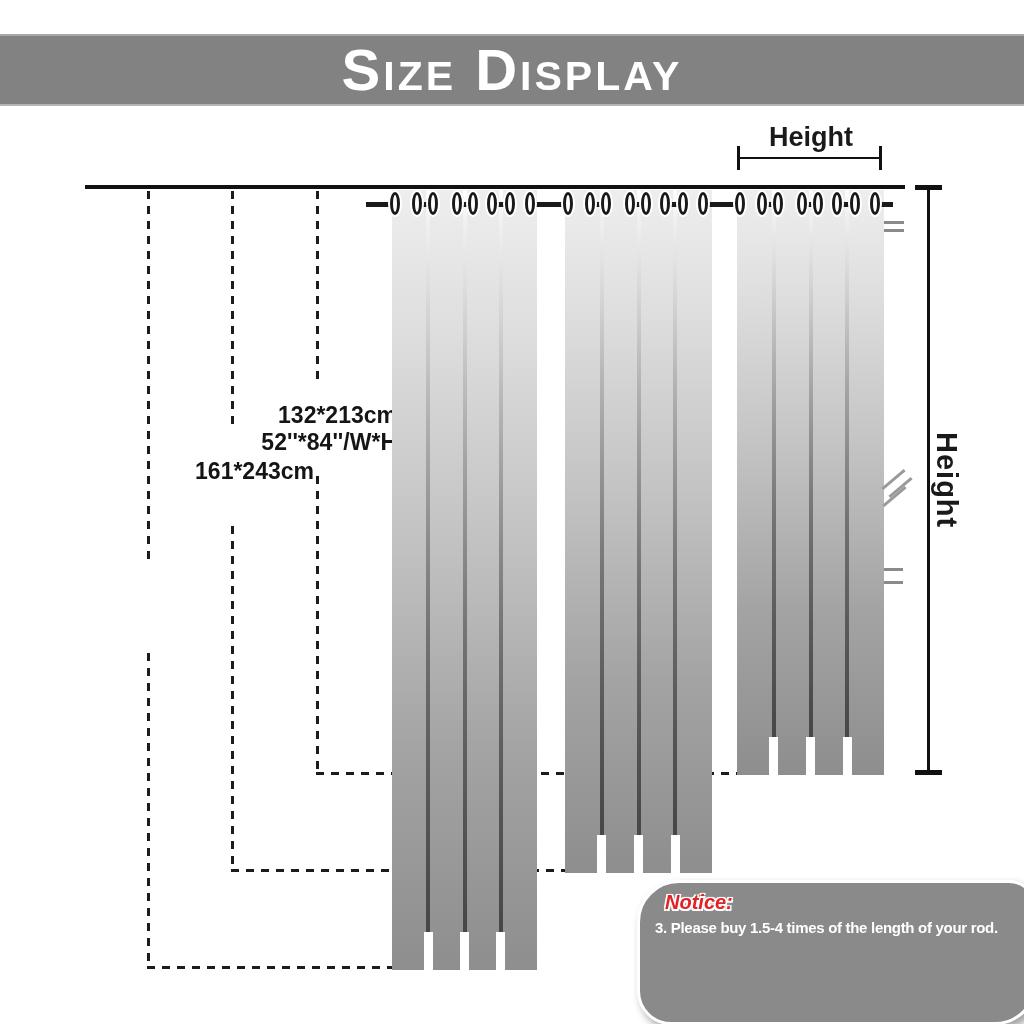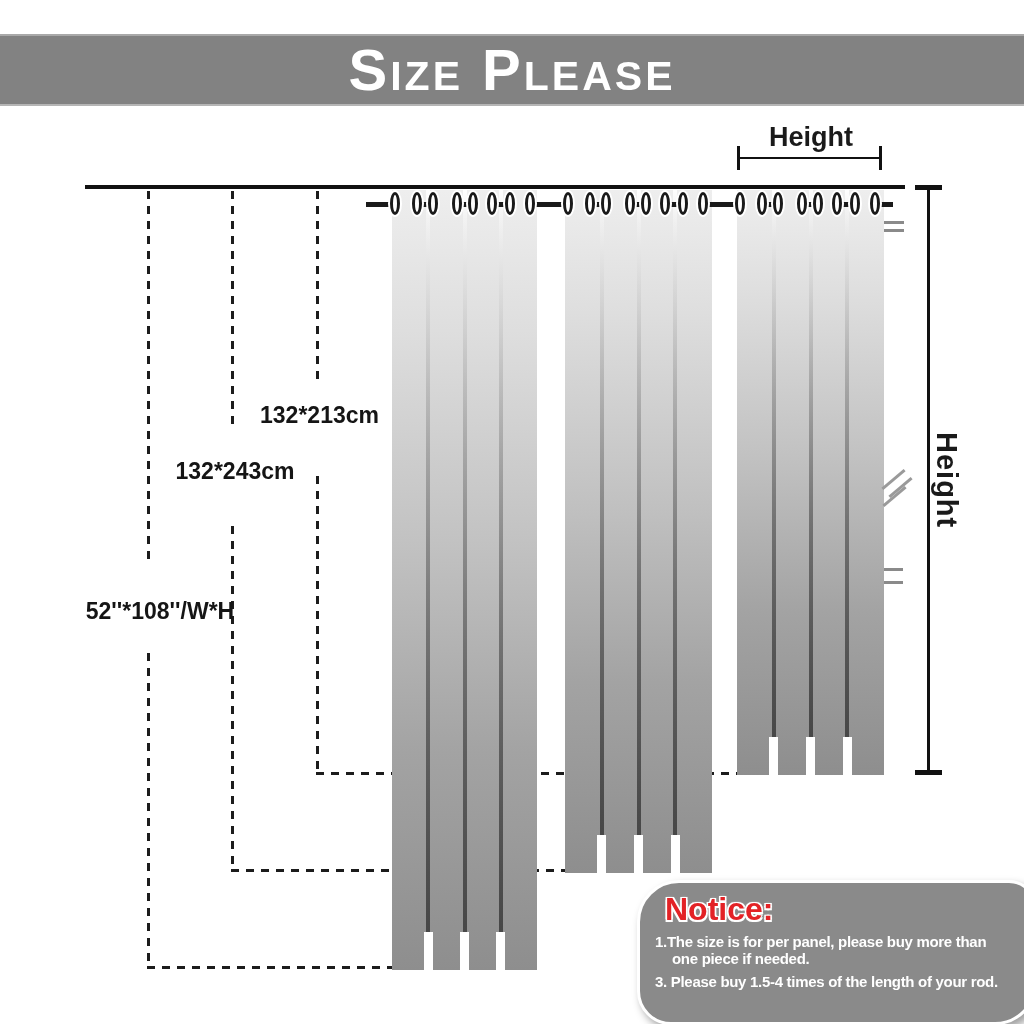--- a/index.html
+++ b/index.html
@@ -31,21 +31,21 @@
     left:930px;top:432px;writing-mode:vertical-rl;
     font-size:29px;font-weight:bold;color:#1a1a1a;letter-spacing:1px;
   }
   .rod{left:85px;top:185px;width:820px;height:4px;background:#111;}
 
   
   .dash-v{width:3px;background:repeating-linear-gradient(to bottom,#1c1c1c 0 8px,transparent 8px 15px);}
   .dash-h{height:3px;background:repeating-linear-gradient(to right,#1c1c1c 0 8px,transparent 8px 15px);}
 
   
-  .size-label{font-size:23px;font-weight:bold;color:#151515;text-align:center;line-height:1.18;}
+  .size-label{font-size:23px;font-weight:bold;color:#151515;text-align:right;line-height:1.18;}
 
   
   .curtain-panel{
     background:linear-gradient(180deg,#eeeeee 0%,#dedede 18%,#c2c2c2 45%,#a3a3a3 72%,#8e8e8e 100%);
   }
   .sep{position:absolute;top:0;width:4px;
     background:linear-gradient(to bottom,rgba(255,255,255,.9) 0,rgba(255,255,255,.35) 4%,rgba(120,120,120,.25) 25%,rgba(80,80,80,.65) 60%,#474747 100%);}
   .slit{position:absolute;bottom:0;width:9px;background:#ffffff;}
   .ring{position:absolute;top:2px;width:10px;height:23px;border:3px solid #1a1a1a;
     border-radius:50%;background:#fff;box-shadow:0 0 0 2px #ffffff;box-sizing:border-box;}
@@ -56,34 +56,35 @@
   .fold-d{width:29px;height:3px;background:#9a9a9a;transform:rotate(-40deg);}
 
   
   .notice-box{
     left:637px;top:880px;width:366px;height:127px;background:#8a8a8a;
     border:3px solid #ffffff;border-radius:42px 28px 42px 34px;
     box-shadow:4px 5px 8px rgba(0,0,0,.38);
     padding:6px 13px 6px 15px;box-sizing:content-box;
   }
   .notice-title{
-    color:#e32226;font-size:32px;font-weight:bold;margin:2px 0 2px 10px;
+    color:#e32226;font-size:20px;font-weight:bold;margin:2px 0 2px 10px;
     text-shadow:-1.5px -1.5px 0 #fff,1.5px -1.5px 0 #fff,-1.5px 1.5px 0 #fff,1.5px 1.5px 0 #fff,0 0 3px #fff;
+    font-style:italic;
   }
   .notice-item{
     color:#ffffff;font-size:15px;font-weight:bold;line-height:1.15;
     letter-spacing:-0.3px;white-space:pre-line;
     padding-left:17px;text-indent:-17px;margin-top:5px;
   }
 </style>
 </head>
 <body>
 
 <div class="abs banner">
-  <span class="banner-title">Size Please</span>
+  <span class="banner-title">Size Display</span>
 </div>
 
 <div class="abs width-label">Height</div>
 <div class="abs width-line"></div>
 <div class="abs width-tick" style="left:737px;"></div>
 <div class="abs width-tick" style="left:879px;"></div>
 
 <div class="abs rod"></div>
 
 <div class="abs height-line"></div>
@@ -98,26 +99,26 @@
 <div class="abs dash-v" style="left:231px;top:191px;height:238px;"></div>
 <div class="abs dash-v" style="left:231px;top:526px;height:345px;"></div>
 <div class="abs dash-h" style="left:231px;top:869px;width:481px;"></div>
 
 <div class="abs dash-v" style="left:147px;top:191px;height:373px;"></div>
 <div class="abs dash-v" style="left:147px;top:653px;height:315px;"></div>
 <div class="abs dash-h" style="left:147px;top:966px;width:390px;"></div>
 
 <div class="abs size-label" style="left:242px;top:402px;width:155px;">
   <div>132*213cm</div>
+  <div>52''*84''/W*H</div>
 </div>
 <div class="abs size-label" style="left:156px;top:458px;width:158px;">
-  <div>132*243cm</div>
+  <div>161*243cm</div>
 </div>
 <div class="abs size-label" style="left:76px;top:598px;width:168px;">
-  <div>52''*108''/W*H</div>
 </div>
 
 <div class="abs curtain-panel" style="left:392px;top:190px;width:145px;height:780px;">
     <div class="sep" style="left: 34.25px; height: calc(100% - 38px);"></div>
     <div class="slit" style="left: 31.75px; height: 38px;"></div>
     <div class="sep" style="left: 70.5px; height: calc(100% - 38px);"></div>
     <div class="slit" style="left: 68px; height: 38px;"></div>
     <div class="sep" style="left: 106.75px; height: calc(100% - 38px);"></div>
     <div class="slit" style="left: 104.25px; height: 38px;"></div>
     <div class="conn" style="left: -26px; width: 34px;"></div>
@@ -180,16 +181,14 @@
 <div class="abs fold-h" style="left:884px;top:221px;width:20px;"></div>
 <div class="abs fold-h" style="left:884px;top:229px;width:20px;"></div>
 <div class="abs fold-d" style="left:879px;top:478px;"></div>
 <div class="abs fold-d" style="left:886px;top:486px;"></div>
 <div class="abs fold-d" style="left:880px;top:495px;"></div>
 <div class="abs fold-h" style="left:884px;top:568px;width:19px;"></div>
 <div class="abs fold-h" style="left:884px;top:581px;width:19px;"></div>
 
 <div class="abs notice-box">
   <div class="notice-title">Notice:</div>
-  <div class="notice-item">1.The size is for per panel, please buy more than
-one piece if needed.</div>
   <div class="notice-item">3. Please buy 1.5-4 times of the length of your rod.</div>
 </div>
 
 </body></html>

